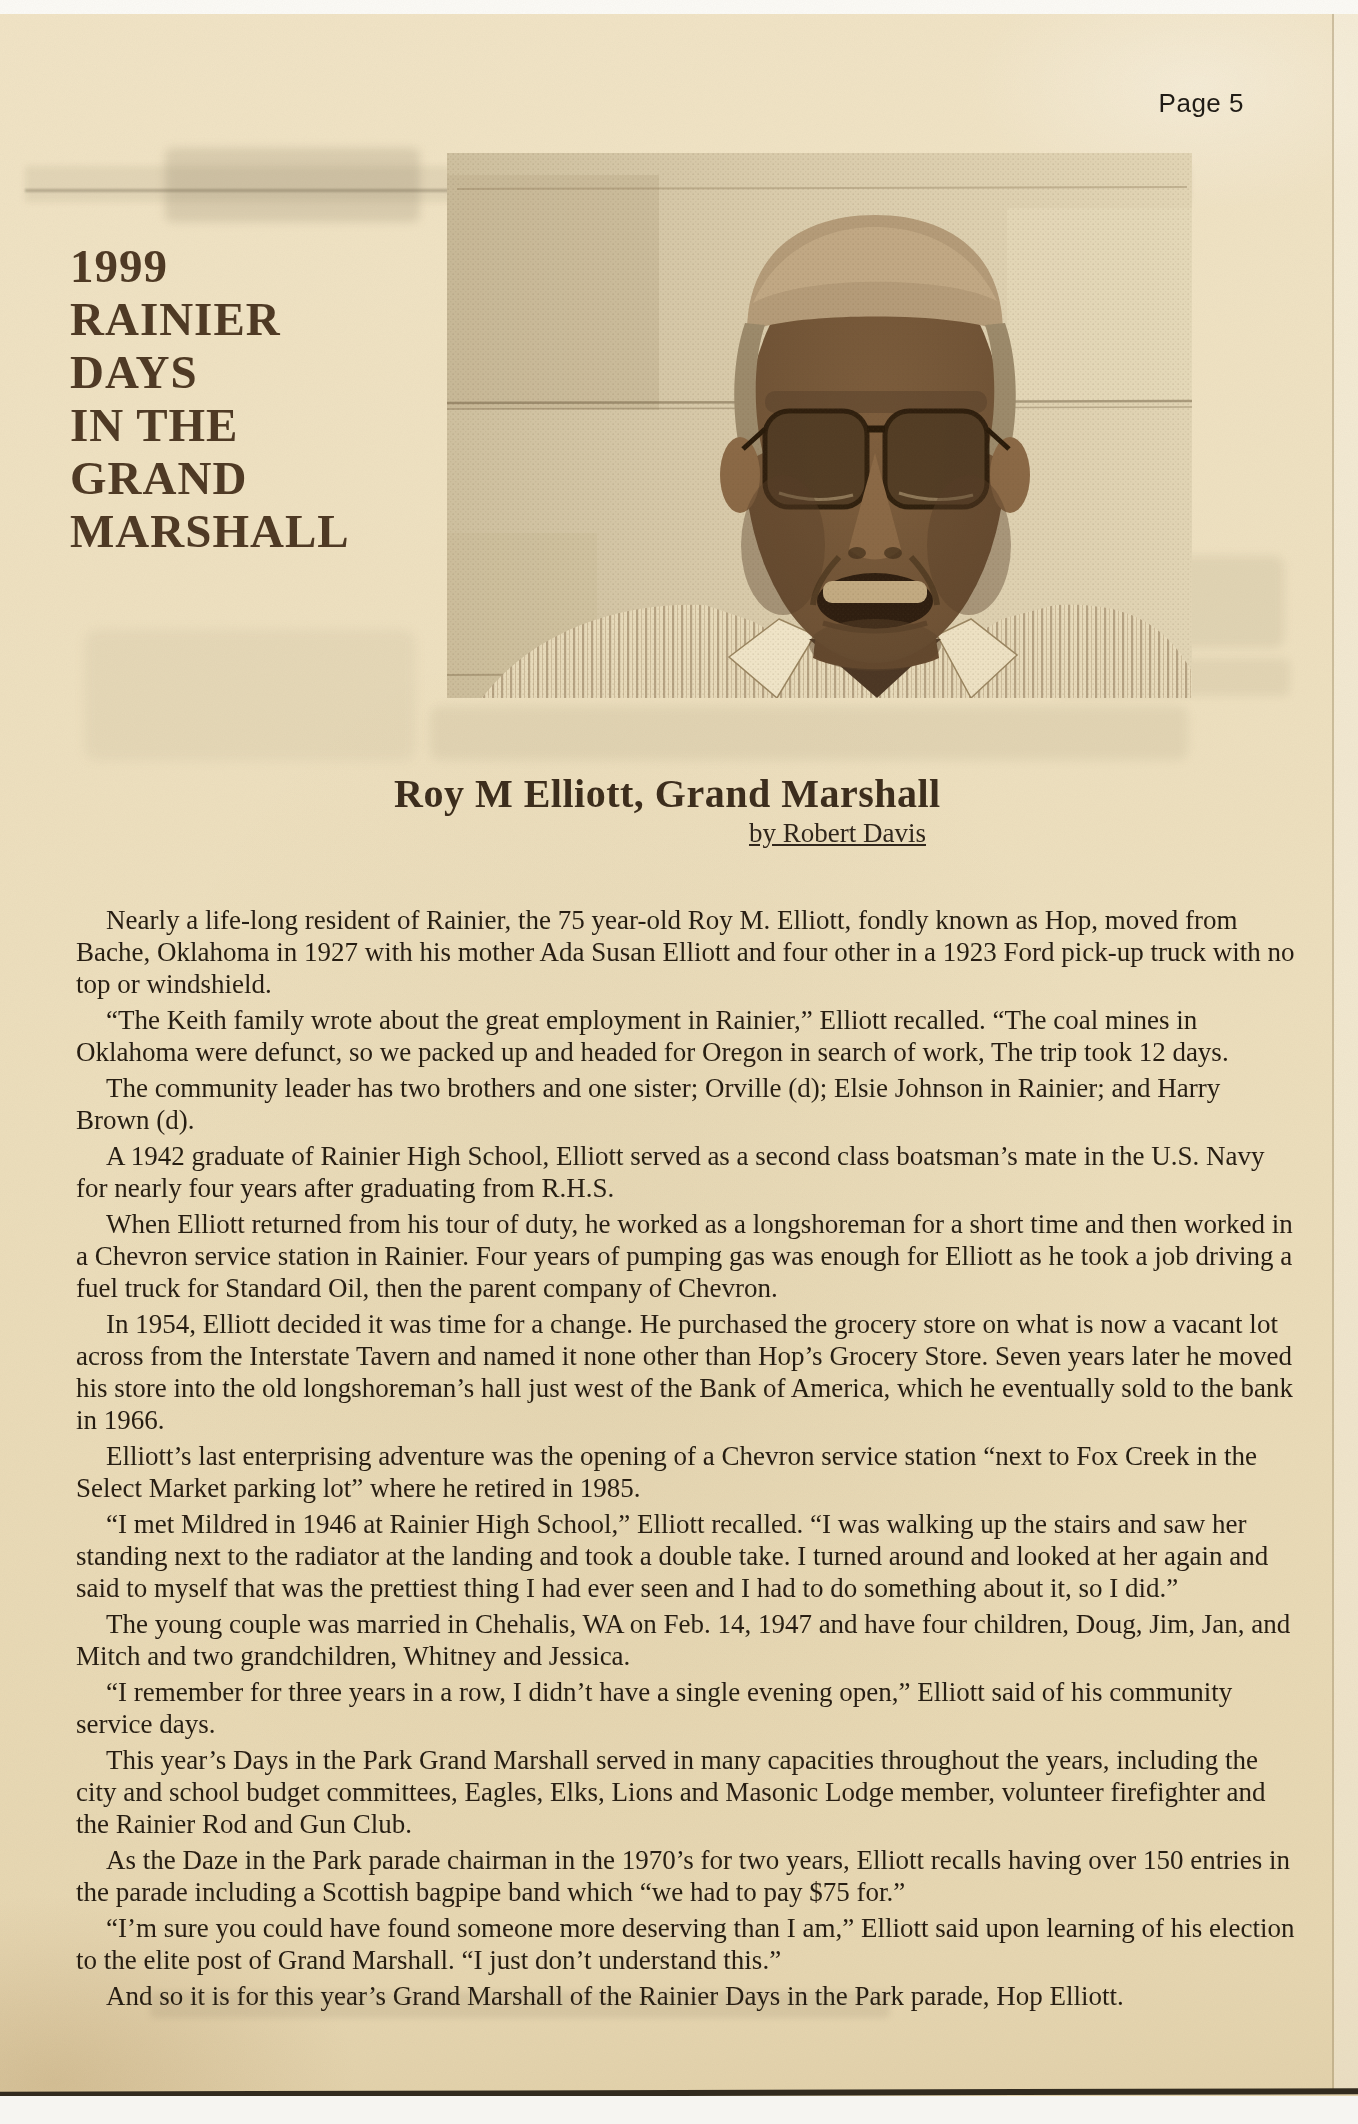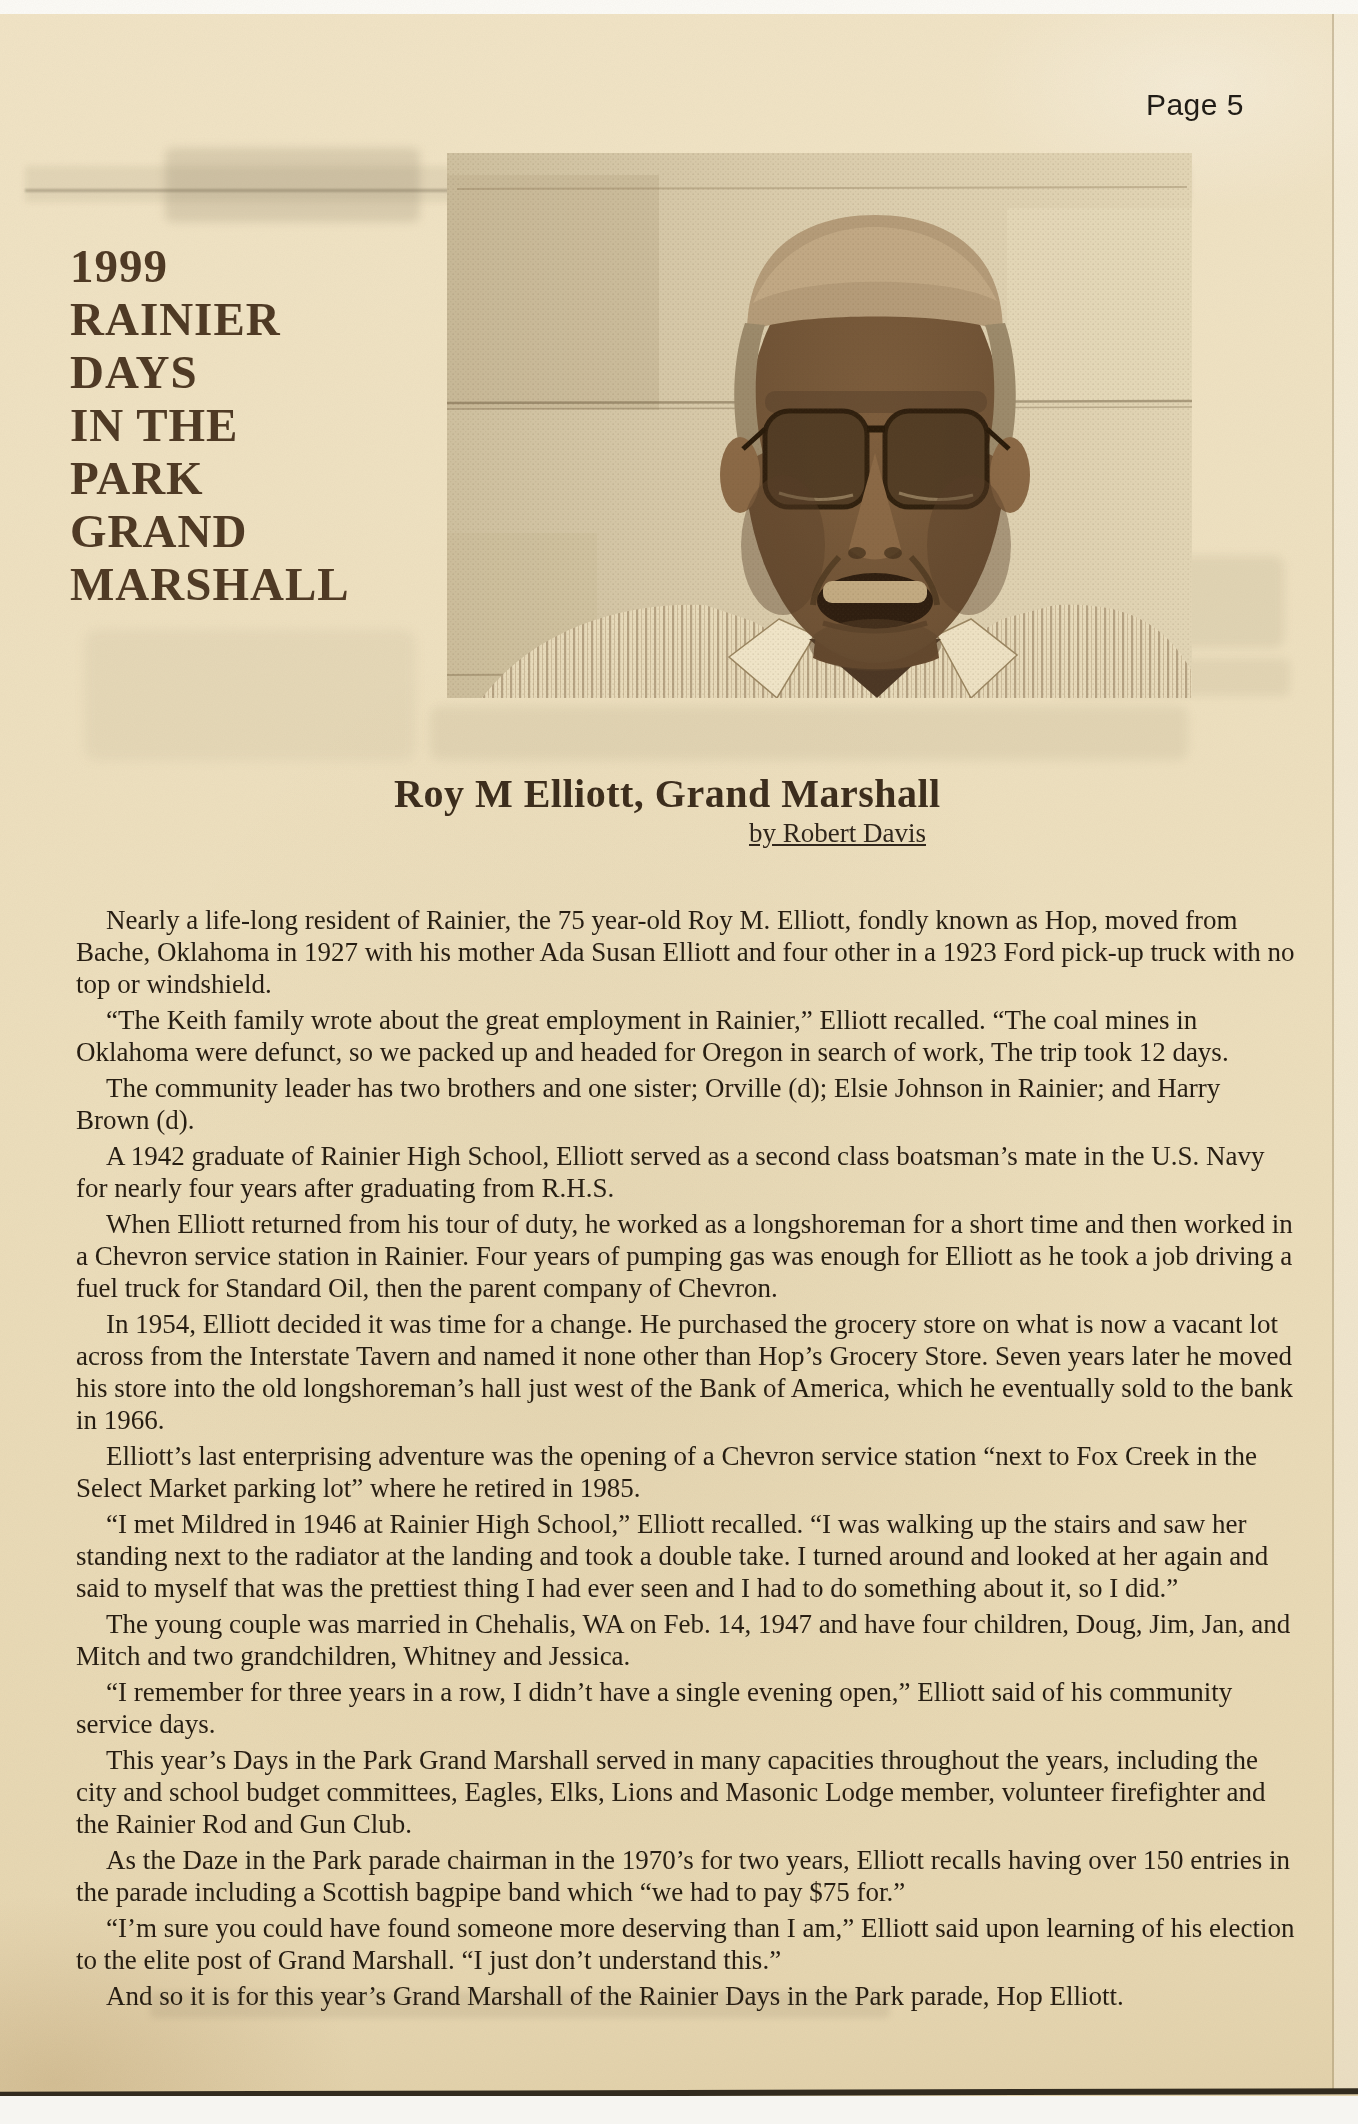--- a/index.html
+++ b/index.html
@@ -16,21 +16,21 @@
   }
   .top-strip{position:absolute;left:0;top:0;width:100%;height:14px;background:#fcfbf7;}
   .right-crease{position:absolute;top:14px;right:24px;width:2px;height:2076px;background:rgba(148,128,92,.38);}
   .right-light{position:absolute;top:14px;right:0;width:24px;height:2076px;background:rgba(255,255,255,.28);}
   .bottom-edge{position:absolute;left:-10px;top:2090px;width:1380px;height:6px;background:#322b1f;transform:rotate(-0.15deg);}
   .below-paper{position:absolute;left:0;top:2096px;width:100%;height:28px;background:#f6f5f1;}
 
   .page-label{
     position:absolute;left:1128px;top:88px;width:116px;
     font-family:"Liberation Sans", sans-serif;
-    font-size:30px;color:#1d1914;text-align:right;letter-spacing:.5px;
+    font-size:26px;color:#1d1914;text-align:right;letter-spacing:.5px;
   }
 
   .ghost{position:absolute;pointer-events:none;}
   .g-band{left:25px;top:166px;width:1165px;height:36px;background:rgba(112,96,70,.10);filter:blur(3px);}
   .g-line{left:25px;top:189px;width:855px;height:3px;background:rgba(92,80,58,.35);filter:blur(1px);}
   .g-parade{left:165px;top:148px;width:255px;height:74px;background:rgba(102,86,60,.16);filter:blur(5px);border-radius:8px;}
   .g-rightcol{left:948px;top:556px;width:336px;height:92px;background:rgba(112,96,70,.10);filter:blur(5px);border-radius:10px;}
   .g-rightcol2{left:1055px;top:658px;width:235px;height:38px;background:rgba(112,96,70,.09);filter:blur(4px);border-radius:8px;}
   .g-underphoto{left:430px;top:706px;width:758px;height:54px;background:rgba(112,96,70,.09);filter:blur(5px);border-radius:10px;}
   .g-leftphoto{left:85px;top:630px;width:330px;height:130px;background:rgba(112,96,70,.07);filter:blur(6px);border-radius:12px;}
@@ -81,21 +81,20 @@
   <div class="ghost g-rightcol2"></div>
   <div class="ghost g-underphoto"></div>
   <div class="ghost g-leftphoto"></div>
   <div class="ghost g-foot"></div>
 
   <div class="masthead">
       <div class="masthead-line">1999</div>
       <div class="masthead-line">RAINIER</div>
       <div class="masthead-line">DAYS</div>
       <div class="masthead-line">IN THE</div>
-      <div class="masthead-line">PARK</div>
       <div class="masthead-line">GRAND</div>
       <div class="masthead-line">MARSHALL</div>
     </div>
 
   <figure class="photo" aria-label="Halftone newspaper photograph of Roy M. Elliott, a balding man with large glasses, smiling, wearing a striped collared shirt in front of wall siding">
     <svg width="745" height="545" viewBox="0 0 745 545" xmlns="http://www.w3.org/2000/svg">
       <defs>
         <linearGradient id="wallg" x1="0" y1="0" x2="1" y2="0">
           <stop offset="0" stop-color="#cfc1a0"></stop>
           <stop offset="0.45" stop-color="#dbcdad"></stop>

